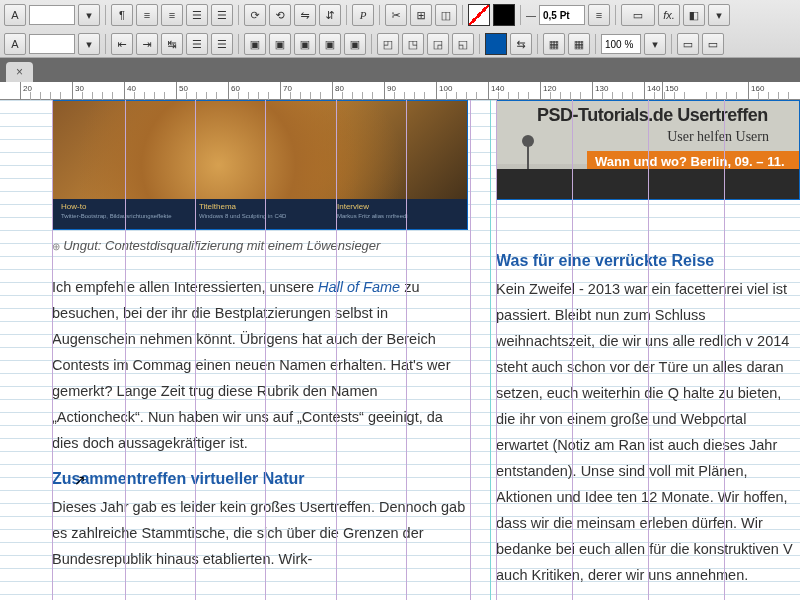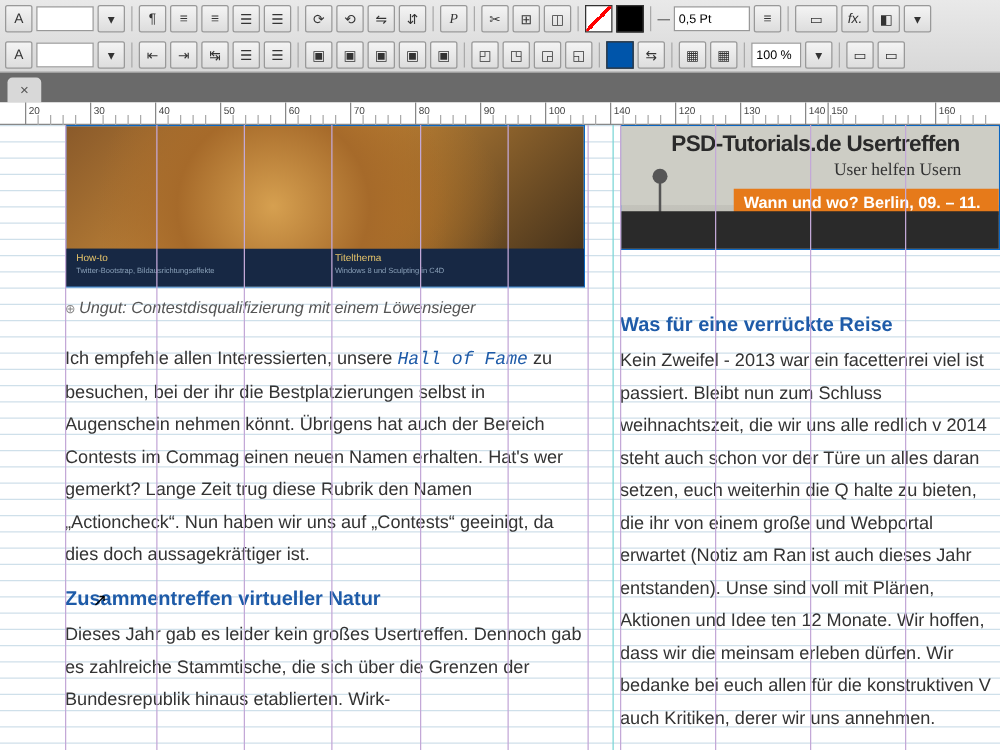--- a/index.html
+++ b/index.html
@@ -55,21 +55,21 @@
 .ad-tower { position: absolute; left: 30px; bottom: 28px; width: 2px; height: 30px; background: #555; }
 .ad-tower::before { content:""; position:absolute; top:-6px; left:-5px; width:12px; height:12px; border-radius:50%; background:#555; }
 
 .caption { position: absolute; left: 52px; top: 138px; font-style: italic; font-size: 13px; color: #555; }
 .caption::before { content: "⊕ "; color: #888; font-style: normal; font-size: 10px; }
 
 .textcol { position: absolute; font-size: 14.5px; line-height: 26px; color: #333; font-family: Georgia, 'Times New Roman', serif; }
 .col1 { left: 52px; top: 174px; width: 418px; }
 .col2 { left: 496px; top: 148px; width: 304px; }
 .heading { color: #1e5ba8; font-weight: 700; font-size: 16px; margin-top: 10px; margin-bottom: 2px; line-height: 26px; }
-.hof { font-style: italic; color: #1e5ba8; font-family: Liberation Mono, monospace; }
+.hof { font-style: italic; color: #1e5ba8; }
 
 .cursor { position: absolute; left: 74px; top: 372px; font-size: 14px; color: #000; pointer-events: none; }
 .cursor::after { content: "↖"; transform: scaleX(-1); display: inline-block; }
 </style>
 </head>
 <body>
 
 <div class="toolbar">
   <div class="tool-row">
     <div class="tbtn">A</div>
@@ -90,21 +90,21 @@
     <div class="tbtn" style="font-family:serif;font-style:italic">P</div>
     <div class="tsep"></div>
     <div class="tbtn">✂</div>
     <div class="tbtn">⊞</div>
     <div class="tbtn">◫</div>
     <div class="tsep"></div>
     <div class="swatch none"></div>
     <div class="swatch black"></div>
     <div class="tsep"></div>
     <span class="tlabel">—</span>
-    <input class="tfield" style="width: 61px;" value="0,5 Pt">
+    <input class="tfield" style="width: 46px; font-weight: bold;" value="0,5 Pt">
     <div class="tbtn">≡</div>
     <div class="tsep"></div>
     <div class="tbtn" style="width:34px">▭</div>
     <div class="tbtn" style="font-style:italic">fx.</div>
     <div class="tbtn">◧</div>
     <div class="tbtn">▾</div>
   </div>
   <div class="tool-row">
     <div class="tbtn">A</div>
     <input class="tfield" style="">
@@ -294,20 +294,21 @@
     <div class="baseline" style="top: 39px;"></div>
     <div class="baseline" style="top: 26px;"></div>
     <div class="baseline" style="top: 13px;"></div>
     <div class="baseline" style="top: 0px;"></div>
 
   <div class="img-frame lion">
     <div class="lion-inner"></div>
     <div class="lion-footer">
       <div><span class="t">How-to</span><span class="s">Twitter-Bootstrap, Bildausrichtungseffekte</span></div>
       <div><span class="t">Titelthema</span><span class="s">Windows 8 und Sculpting in C4D</span></div>
+      <div><span class="t">Interview</span><span class="s">Markus Fritz alias mrfreedi</span></div>
     </div>
   </div>
 
   <div class="img-frame ad">
     <div class="ad-inner">
       <div class="ad-sky"></div>
       <div class="ad-tower"></div>
       <div class="ad-title">PSD-Tutorials.de Usertreffen</div>
       <div class="ad-script">User helfen Usern</div>
       <div class="ad-band">Wann und wo? Berlin, 09. – 11.</div>

